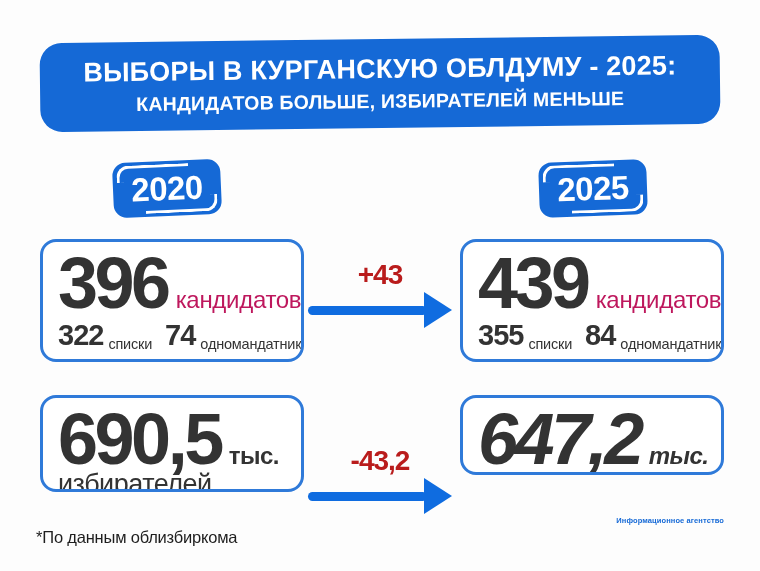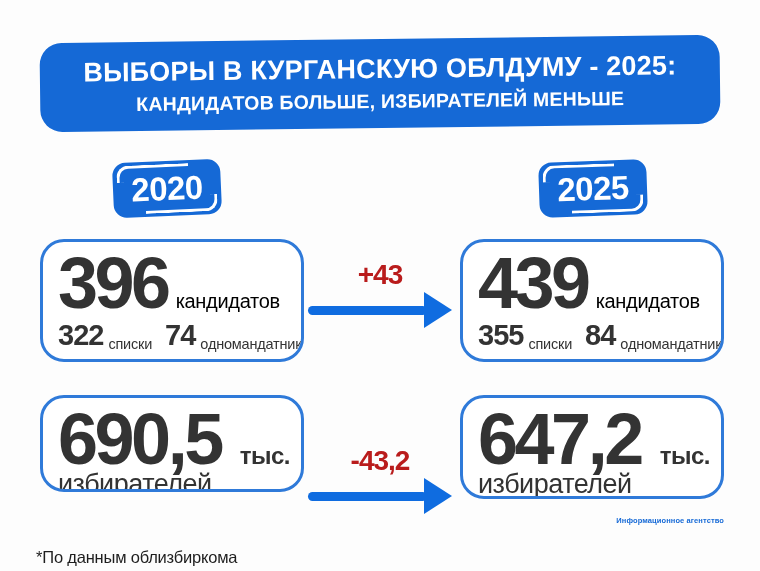--- a/index.html
+++ b/index.html
@@ -70,44 +70,44 @@
   }
   .badge-left  { left: 113px; top: 161px; transform: rotate(-2.5deg); }
   .badge-right { left: 539px; top: 161px; transform: rotate(-2deg); }
 
   
   .card {
     position: absolute;
     width: 264px;
     background: #ffffff;
     border: 3px solid #2f7ad9;
-    border-radius: 24px;
+    border-radius: 16px;
     padding: 8px 15px 6px 15px;
     color: #333333;
     overflow: hidden;
   }
   .card-c-2020 { left: 40px;  top: 239px; height: 123px; }
   .card-c-2025 { left: 460px; top: 239px; height: 123px; }
   .card-v-2020 { left: 40px;  top: 395px; height: 97px; }
-  .card-v-2025 { left: 460px; top: 395px; height: 104px; }
+  .card-v-2025 { left: 460px; top: 395px; height: 80px; font-style: italic; }
 
   .big-line { display: flex; align-items: baseline; }
   .big-num {
     font-size: 72px;
     font-weight: bold;
     letter-spacing: -3.5px;
     line-height: 0.92;
     color: #333333;
   }
-  .big-label { font-size: 20px; margin-left: 8px; letter-spacing: -0.3px; color: #000000; }
+  .big-label { font-size: 24px; margin-left: 8px; letter-spacing: -0.3px; color: #be185d; }
   .sub-line { display: flex; align-items: flex-end; margin-top: 3px; }
   .sub-num { font-size: 29px; font-weight: bold; letter-spacing: -1px; }
   .sub-label { font-size: 14.5px; margin-left: 5px; margin-right: 13px; letter-spacing: -0.2px; }
 
-  .unit { font-size: 24px; font-weight: bold; margin-left: 19px; letter-spacing: -0.5px; }
+  .unit { font-size: 24px; font-weight: bold; margin-left: 8px; letter-spacing: -0.5px; }
   .voters-label { font-size: 27px; margin-top: -3px; letter-spacing: -0.5px; color: #333333; }
 
   
   .arrow-block {
     position: absolute;
     left: 308px;
     width: 144px;
     display: flex;
     flex-direction: column;
     align-items: center;
@@ -127,21 +127,21 @@
     width: 0; height: 0;
     border-left: 28px solid #0f6ce0;
     border-top: 18px solid transparent;
     border-bottom: 18px solid transparent;
     margin-left: -3px;
   }
 
   
   .note {
     position: absolute;
-    left: 36px; top: 548px;
+    left: 36px; top: 528px;
     font-size: 16.5px;
     color: #1e1e1e;
     letter-spacing: -0.2px;
   }
   .logo {
     position: absolute;
     right: 36px; top: 514px;
     text-align: right;
     color: #1569d6;
   }

